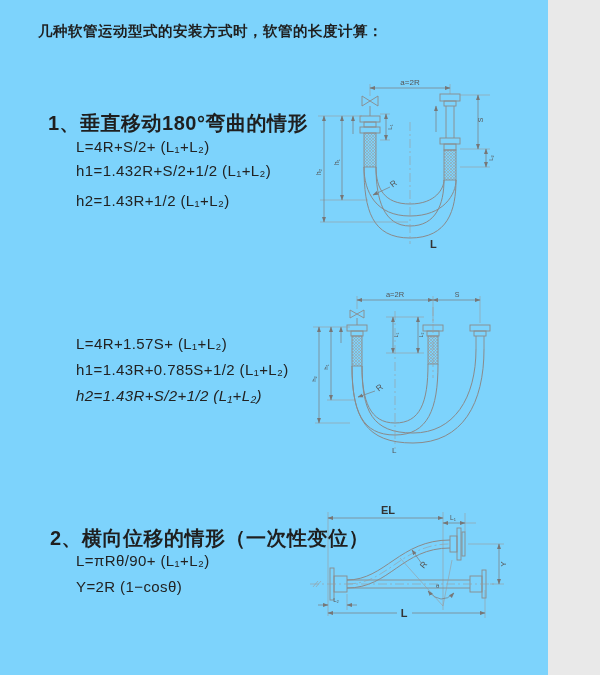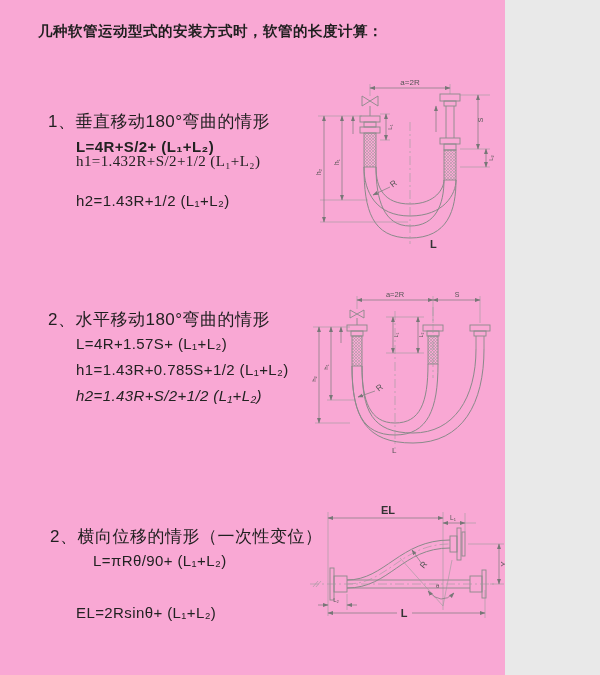--- a/index.html
+++ b/index.html
@@ -1,52 +1,51 @@
 <!DOCTYPE html>
 <html><head>
 <meta charset="utf-8">
 <style>
   html,body{margin:0;padding:0;background:#e9e9e9;}
   .page{
-    position:relative;width:505px;height:675px;background:#f9a8d4;
+    position:relative;width:548px;height:675px;background:#7dd3fc;
     font-family:"Liberation Sans","DejaVu Sans",sans-serif;color:#1f1f1f;overflow:hidden;
   }
   .title{position:absolute;left:38px;top:22px;font-size:14.5px;font-weight:bold;letter-spacing:.5px;}
-  .sec-heading{position:absolute;font-size:17px;font-weight:normal;letter-spacing:.5px;}
+  .sec-heading{position:absolute;font-size:20px;font-weight:bold;letter-spacing:.5px;}
   .formula{position:absolute;font-size:15px;letter-spacing:.4px;color:#222;}
   svg{position:absolute;overflow:visible;}
   
   .ol{stroke:#8a8a8a;stroke-width:1;fill:none;}          
   .ol2{stroke:#8a8a8a;stroke-width:.9;fill:none;}
   .dl{stroke:#7b7b7b;stroke-width:.7;fill:none;}          
   .xl{stroke:#9a9a9a;stroke-width:.6;fill:none;}          
   .cl{stroke:#9a9a9a;stroke-width:.6;fill:none;stroke-dasharray:9 3 2 3;} 
   .lbl{fill:#555;font-family:"Liberation Sans","DejaVu Sans",sans-serif;}
   .lbl-dark{fill:#333;font-family:"Liberation Sans","DejaVu Sans",sans-serif;font-weight:bold;}
 </style>
 </head>
 <body>
 
 <div class="page">
 
   <div class="title">几种软管运动型式的安装方式时，软管的长度计算：</div>
 
   <div class="sec-heading" style="left:48px;top:110px;">1、垂直移动180°弯曲的情形</div>
-  <div class="formula" style="left:76px;top:138px;font-weight:bold;">L=4R+S/2+ (L₁+L₂)</div>
-  <div class="formula" style="left:76px;top:153px;font-family:Liberation Serif, serif;">h1=1.432R+S/2+1/2 (L₁+L₂)</div>
+  <div class="formula" style="left:76px;top:138px;">L=4R+S/2+ (L₁+L₂)</div>
+  <div class="formula" style="left:76px;top:162px;">h1=1.432R+S/2+1/2 (L₁+L₂)</div>
   <div class="formula" style="left:76px;top:192px;text-align:right;">h2=1.43R+1/2 (L₁+L₂)</div>
 
-  <div class="sec-heading" style="left:48px;top:308px;">2、水平移动180°弯曲的情形</div>
   <div class="formula" style="left:76px;top:335px;">L=4R+1.57S+ (L₁+L₂)</div>
   <div class="formula" style="left:76px;top:361px;text-align:right;">h1=1.43R+0.785S+1/2 (L₁+L₂)</div>
   <div class="formula" style="left:76px;top:387px;font-style:italic;">h2=1.43R+S/2+1/2 (L₁+L₂)</div>
 
   <div class="sec-heading" style="left:50px;top:525px;">2、横向位移的情形（一次性变位）</div>
-  <div class="formula" style="left:76px;top:552px;margin-left:17px;">L=πRθ/90+ (L₁+L₂)</div>
-  <div class="formula" style="left:76px;top:604px;">EL=2Rsinθ+ (L₁+L₂)</div>
+  <div class="formula" style="left:76px;top:552px;">L=πRθ/90+ (L₁+L₂)</div>
+  <div class="formula" style="left:76px;top:578px;">Y=2R (1−cosθ)</div>
 
   <svg style="left:310px;top:70px;" width="280" height="195" viewBox="0 0 280 195">
     <defs>
       <marker id="a1" viewBox="0 0 10 10" refX="9" refY="5" markerWidth="8" markerHeight="8" orient="auto-start-reverse">
         <path d="M0,1.5L10,5L0,8.5z" fill="#777"></path>
       </marker>
       <pattern id="b1" width="3" height="3" patternUnits="userSpaceOnUse">
         <path d="M0,3L3,0M0,0L3,3" stroke="#9a9a9a" stroke-width="0.5"></path>
       </pattern>
     </defs>

